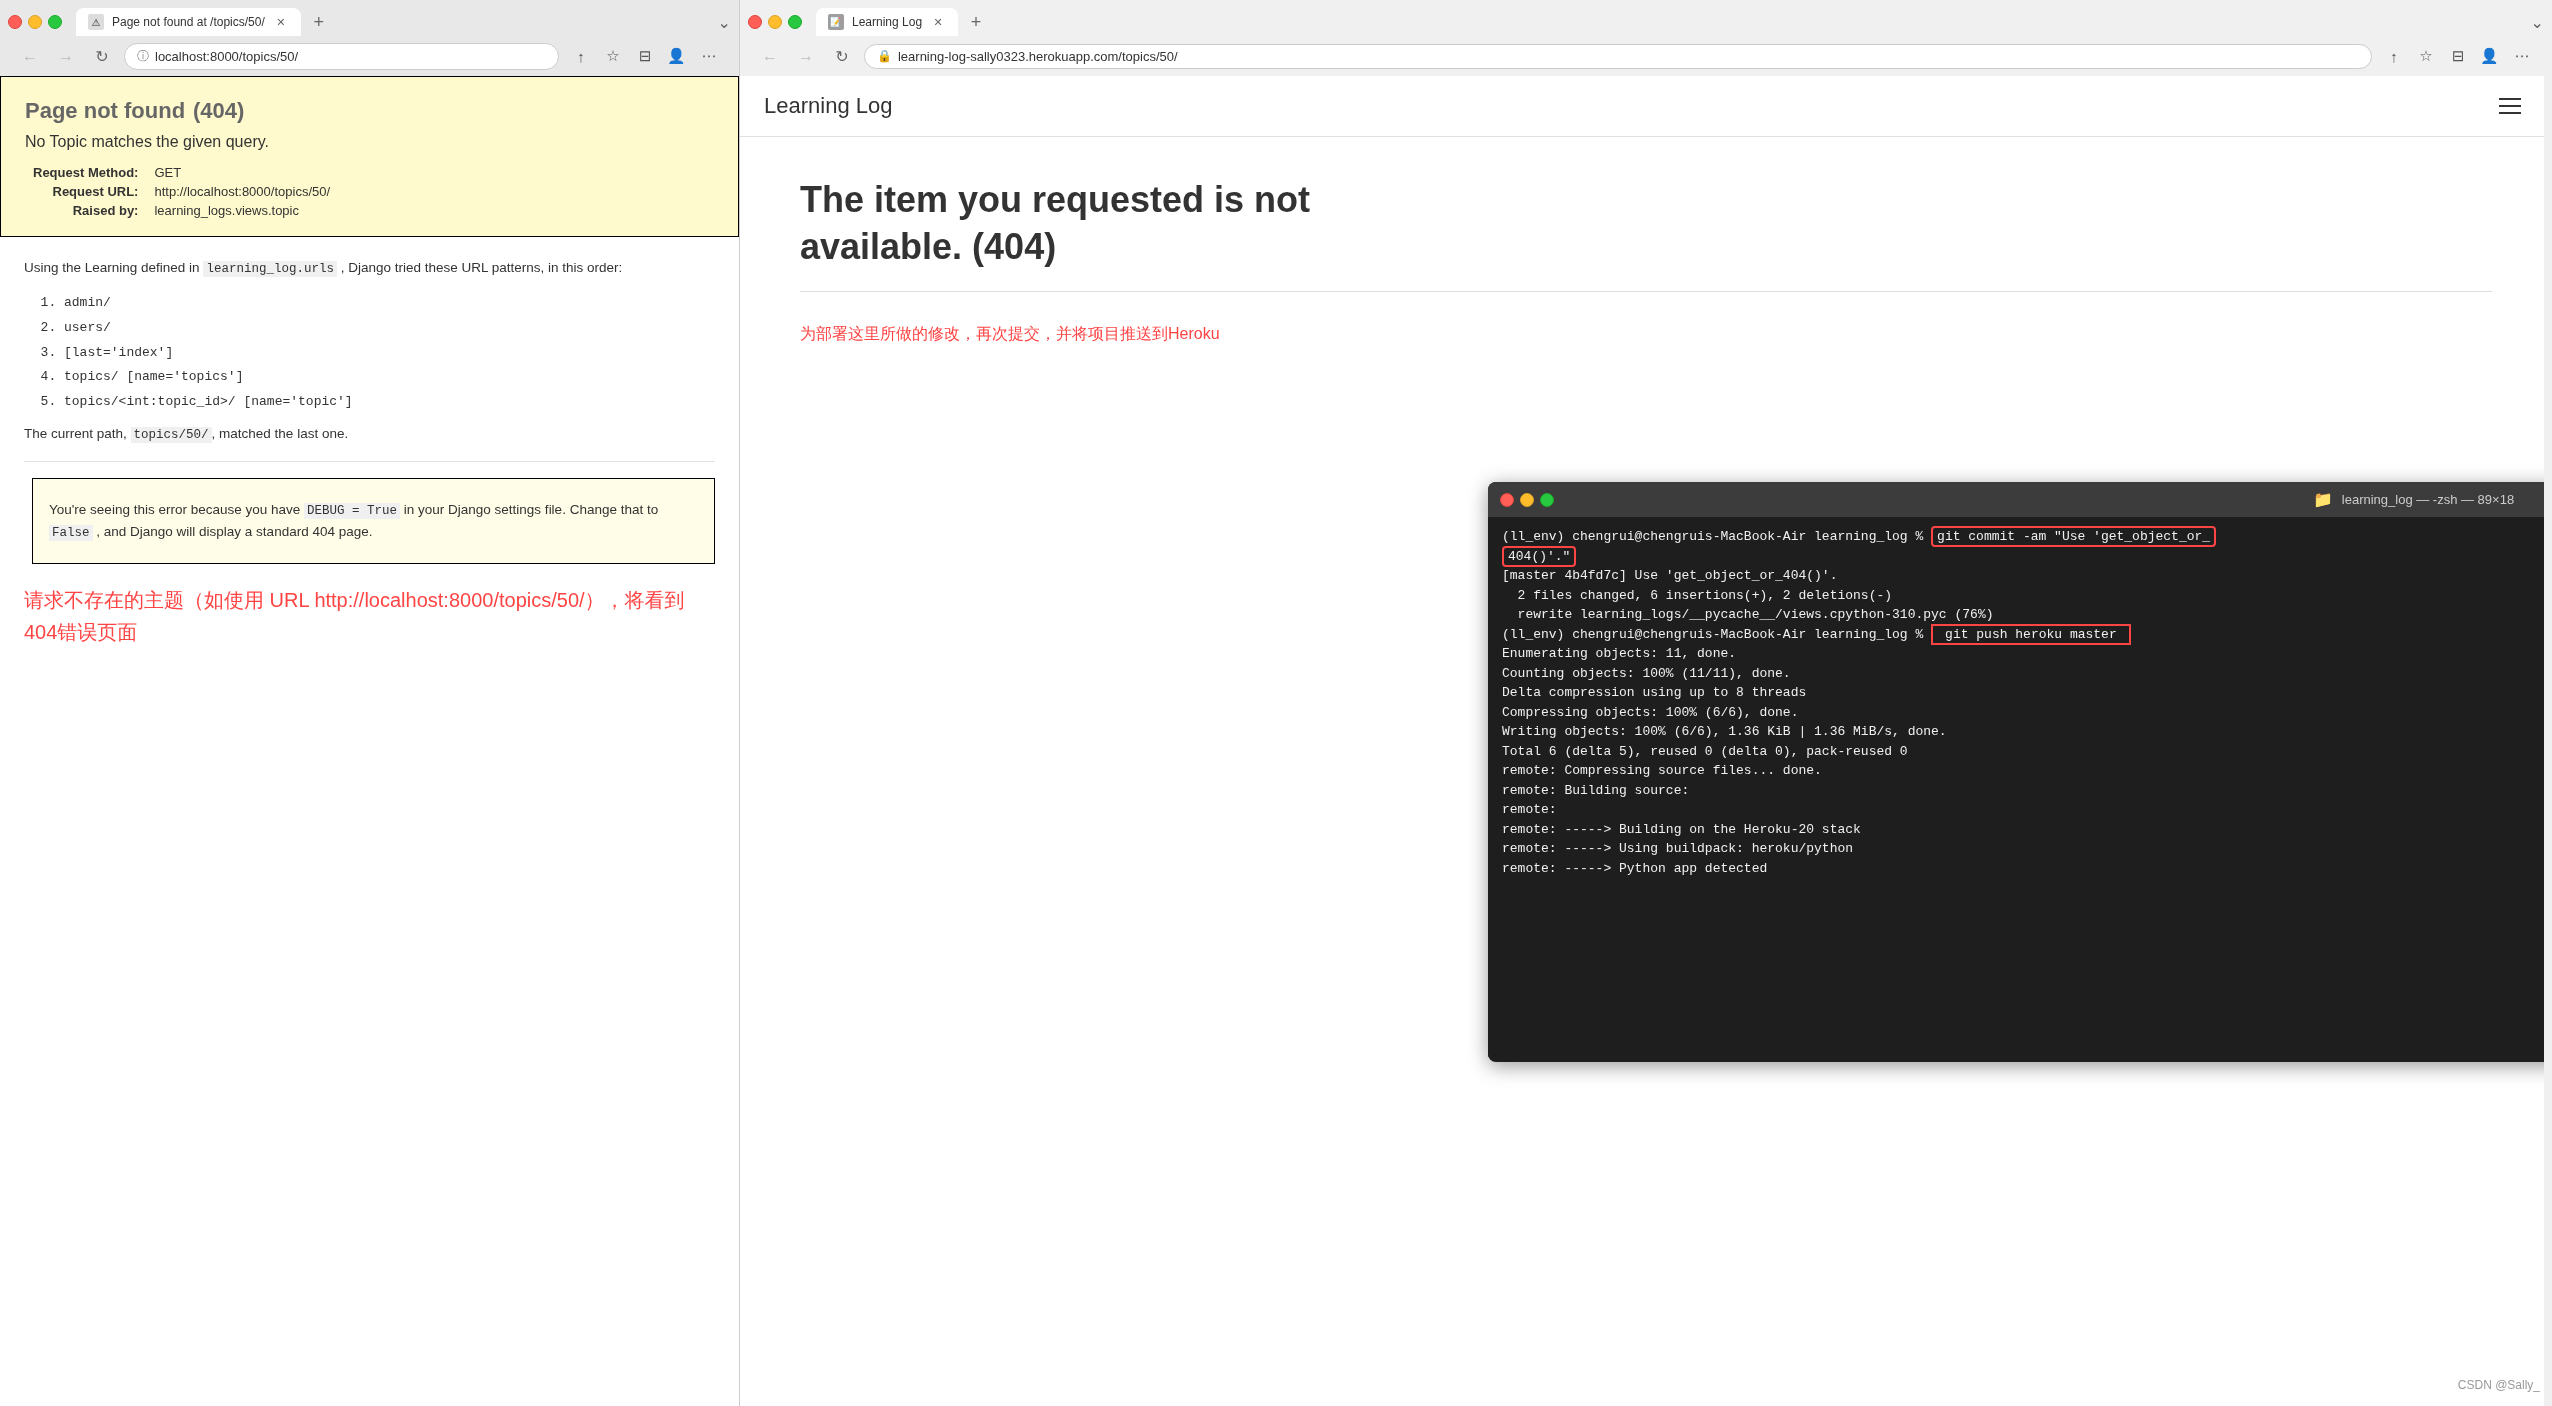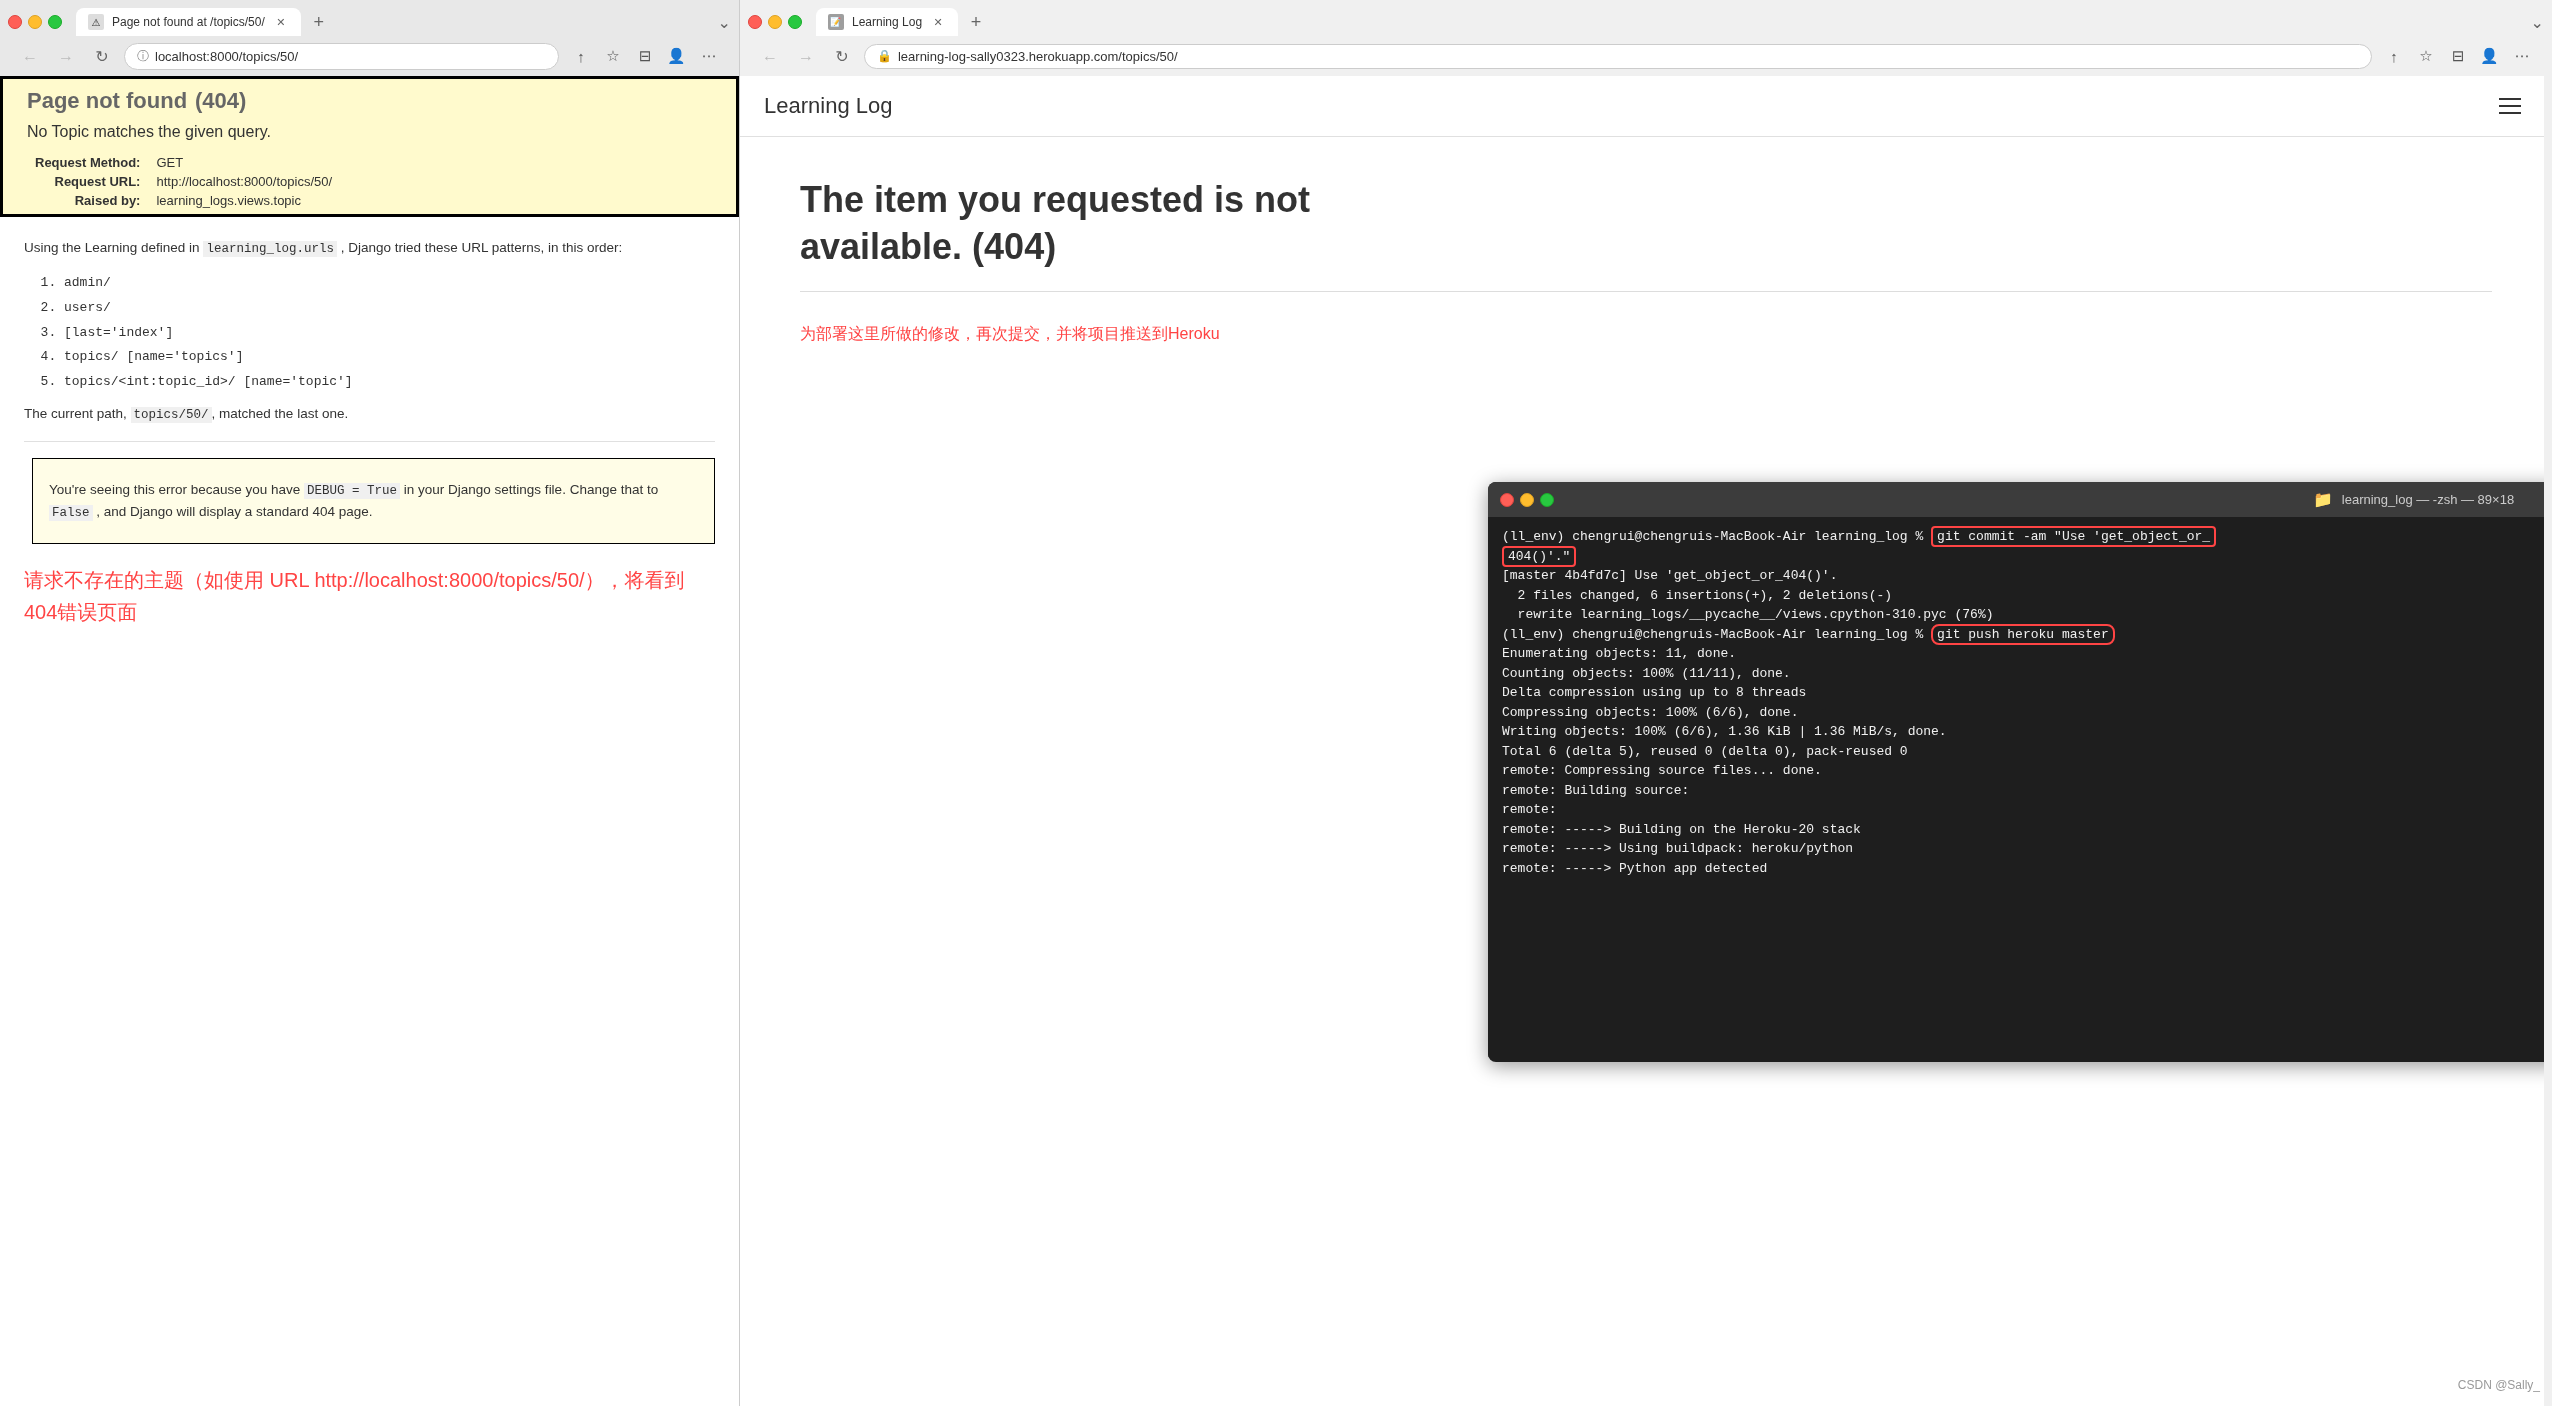--- a/index.html
+++ b/index.html
@@ -171,23 +171,23 @@
     .page-content-left {
       flex: 1;
       background: #fff;
       overflow-y: auto;
       padding: 20px 24px;
       font-size: 14px;
     }
 
     .error-page-header {
       background: #fffacd;
-      border: 3px solid #000000;
+      border: 1px solid #000000;
       margin: -20px -24px 20px -24px;
-      padding: 4px 24px;
+      padding: 16px 24px;
     }
 
     .error-title {
       font-size: 28px;
       font-weight: bold;
       color: #333;
       margin-bottom: 8px;
     }
 
     .error-title span {
@@ -388,22 +388,22 @@
       background: transparent;
       border: 2px solid #ff4444;
       border-radius: 4px;
       padding: 1px 4px;
       color: #f0f0f0;
     }
 
     .highlighted-cmd-alt {
       background: transparent;
       border: 2px solid #ff4444;
-      border-radius: 8px;
-      padding: 1px 4px;
+      border-radius: 0;
+      padding: 1px 12px;
       color: #f0f0f0;
     }
 
     
     .csdn-watermark {
       position: absolute;
       bottom: 14px;
       right: 12px;
       font-size: 12px;
       color: #999;

